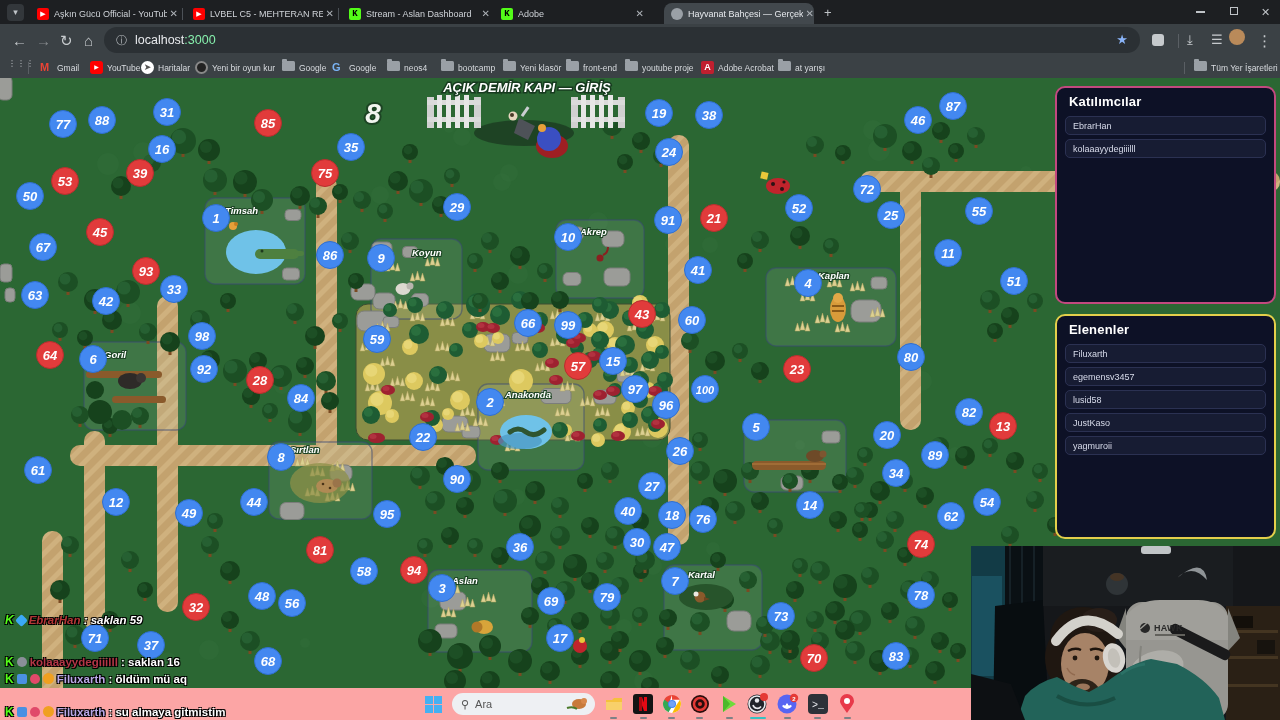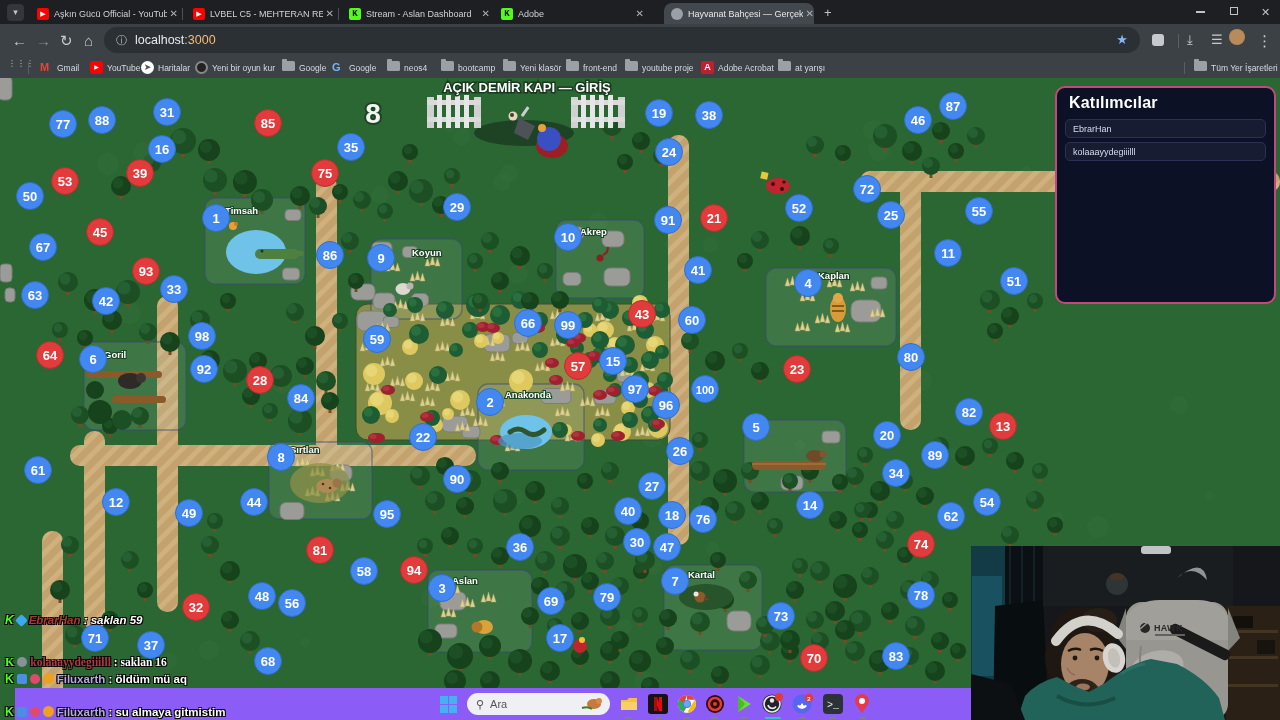--- a/index.html
+++ b/index.html
@@ -23,30 +23,30 @@
 .bm { position:absolute; top:2px; height:17px; display:flex; align-items:center;
   color:#d9dce0; font-size:8.5px; white-space:nowrap; }
 .bm .ic { width:13px; height:13px; margin-right:4px; display:inline-block; }
 .folder { display:inline-block; width:13px; height:10px; background:#9aa0a6;
   border-radius:1.5px; position:relative; }
 .folder:before { content:""; position:absolute; left:0; top:-2px; width:5px; height:3px;
   background:#9aa0a6; border-radius:1px 1px 0 0; }
 
 .panel { position:absolute; left:1055px; width:221px; background:#0d1126; border-radius:10px;
   color:#fff; }
-.panel h3 { font-size:16px; padding:6px 0 3px 12px; letter-spacing:0.2px; }
+.panel h3 { font-size:13px; padding:6px 0 3px 12px; letter-spacing:0.2px; }
 .prow { margin:4px 8px 0 8px; height:19px; background:#171c33; border:1px solid #2b3152;
   border-radius:5px; font-size="9px"; font-size:9px; color:#d7dbea; line-height:18px; padding-left:7px; }
 
 .chat { position:absolute; left:5px; height:17px; font-size:11.5px; font-weight:bold; color:#fff;
   white-space:nowrap; text-shadow:1px 1px 0 #000, -1px 1px 0 #000, 1px -1px 0 #000, -1px -1px 0 #000; }
 .chat .k { color:#53fc18; margin-right:3px; font-size:12px; }
 .badge { display:inline-block; width:10px; height:10px; border-radius:2px; margin-right:3px; vertical-align:-1px; }
 
-#taskbar { position:absolute; left:0; top:688px; width:1048px; height:32px; background:#8b5cf6;margin-left:15px; }
+#taskbar { position:absolute; left:0; top:688px; width:1048px; height:32px; background:#fca5a5; }
 .tbi { position:absolute; top:4px; width:24px; height:24px; display:flex; align-items:center; justify-content:center; }
 .dash { position:absolute; top:29px; width:7px; height:2px; border-radius:1px; background:#7e8186; }
 </style></head><body>
 <div id="stage">
 
 <div id="tabstrip">
 <div class="abs" style="left:7px;top:4px;width:17px;height:17px;border-radius:4px;background:#33373b;color:#c0c4c8;font-size:9px;text-align:center;line-height:16px;">▾</div>
 <div class="tab" style="left:30px;width:148px;">
 <span class="favi" style="background:#f00;">
           <span style="color:#fff;font-size:7px;">▶</span>
@@ -86,21 +86,21 @@
 <div class="abs" style="left:1196px;top:11px;width:9px;height:1.5px;background:#c0c4c8;"></div>
 <div class="abs" style="left:1230px;top:7px;width:8px;height:8px;border:1.5px solid #c0c4c8;"></div>
 <div class="abs" style="left:1261px;top:6px;color:#c0c4c8;font-size:11px;">✕</div>
 </div>
 
 <div id="toolbar">
 <div class="tbico" style="left:12px;top:8px;">←</div>
 <div class="tbico" style="left:36px;top:8px;color:#85898d;">→</div>
 <div class="tbico" style="left:60px;top:8px;">↻</div>
 <div class="tbico" style="left:84px;top:8px;">⌂</div>
-<div id="urlpill"><span style="color:#b6babe;font-size:11px;margin:0 8px 0 12px;">ⓘ</span>localhost<span style="color:#fdba74;">:3000</span><span style="position:absolute;right:12px;color:#8ab4f8;font-size:13px;">★</span></div>
+<div id="urlpill"><span style="color:#b6babe;font-size:11px;margin:0 8px 0 12px;">ⓘ</span>localhost<span style="color:#86efac;">:3000</span><span style="position:absolute;right:12px;color:#8ab4f8;font-size:13px;">★</span></div>
 <div class="abs" style="left:1152px;top:10px;width:12px;height:12px;background:#c6cacd;border-radius:3px;"></div>
 <div class="abs" style="left:1178px;top:10px;width:1px;height:14px;background:#5a5f64;"></div>
 <div class="tbico" style="left:1187px;top:8px;font-size:13px;">⤓</div>
 <div class="tbico" style="left:1211px;top:8px;font-size:13px;">☰</div>
 <div class="abs" style="left:1229px;top:5px;width:16px;height:16px;border-radius:50%;background:#b98a5a;"></div>
 <div class="tbico" style="left:1257px;top:8px;">⋮</div>
 </div>
 
 <div id="bookbar">
 <div class="abs" style="left:8px;top:5px;width:11px;height:11px;color:#c6cacd;font-size:8px;letter-spacing:1px;line-height:4px;">⋮⋮⋮</div>
@@ -114,21 +114,21 @@
 <div class="bm" style="left:441px;"><span class="ic"><span class="folder"></span></span>bootcamp</div>
 <div class="bm" style="left:503px;"><span class="ic"><span class="folder"></span></span>Yeni klasör</div>
 <div class="bm" style="left:566px;"><span class="ic"><span class="folder"></span></span>front-end</div>
 <div class="bm" style="left:625px;"><span class="ic"><span class="folder"></span></span>youtube proje</div>
 <div class="bm" style="left:701px;"><span class="ic" style="background:#c01f2f;border-radius:2px;color:#fff;font-size:9px;text-align:center;line-height:13px;font-weight:bold;">A</span>Adobe Acrobat</div>
 <div class="bm" style="left:778px;"><span class="ic"><span class="folder"></span></span>at yarışı</div>
 <div class="abs" style="left:28px;top:5px;width:1px;height:12px;background:#5a5f64;"></div>
 <div class="abs" style="left:1184px;top:5px;width:1px;height:12px;background:#5a5f64;"></div>
 <div class="bm" style="left:1194px;"><span class="ic"><span class="folder"></span></span>Tüm Yer İşaretleri</div>
 </div>
-<div class="abs" style="left:0;top:78px;width:1280px;height:620px;">
+<div class="abs" style="left:0;top:78px;width:1280px;height:620px;font-style:italic;">
 <svg id="map" width="1280" height="642" viewBox="0 78 1280 642" xmlns="http://www.w3.org/2000/svg" font-family="Liberation Sans, sans-serif">
 <defs>
           <pattern id="hatch" width="12" height="12" patternTransform="rotate(45)" patternUnits="userSpaceOnUse">
             <rect width="12" height="12" fill="#c3a26e"></rect>
             <rect width="5" height="12" fill="#cfb17e"></rect>
           </pattern>
         </defs>
 <rect x="0" y="78" width="1280" height="642" fill="#2b6733"></rect>
 
 <g>
@@ -1768,30 +1768,38 @@
 <div class="tbi" style="left:835px;">
         <svg width="20" height="20">
           <path d="M10,19 C5,12 3,9.5 3,7 a7,7 0 0 1 14,0 c0,2.5 -2,5 -7,12z" fill="#e8394a"></path>
           <circle cx="10" cy="7" r="3" fill="#fff"></circle>
         </svg>
       </div>
 <div class="dash" style="left:844px;width:7px;background:#7e8186;"></div>
 </div>
 
 <div class="chat" style="top:613px;font-style:italic;"><span class="k">K</span><span class="badge" style="background:#3ba9f5;transform:rotate(45deg);width:9px;height:9px;"></span><span style="color:#b33636;">EbrarHan</span> : saklan 59</div>
-<div class="chat" style="top:655px;font-family:Liberation Serif, serif;"><span class="k">K</span><span class="badge" style="background:#8a8f98;border-radius:50%;"></span><span style="color:#b33646;">kolaaayydegiiilll</span> : saklan 16</div>
+<div class="chat" style="top:655px;"><span class="k">K</span><span class="badge" style="background:#8a8f98;border-radius:50%;"></span><span style="color:#b33646;">kolaaayydegiiilll</span> : saklan 16</div>
 <div class="chat" style="top:672px;"><span class="k">K</span><span class="badge" style="background:#4a90e2;"></span><span class="badge" style="background:#e04a6a;border-radius:50%;width:10px;height:10px;"></span><span class="badge" style="background:#f0a020;border-radius:50%;width:11px;height:11px;"></span><span style="color:#b9a7e6;">Filuxarth</span> : öldüm mü aq</div>
 <div class="chat" style="top:705px;"><span class="k">K</span><span class="badge" style="background:#4a90e2;"></span><span class="badge" style="background:#e04a6a;border-radius:50%;width:10px;height:10px;"></span><span class="badge" style="background:#f0a020;border-radius:50%;width:11px;height:11px;"></span><span style="color:#b9a7e6;">Filuxarth</span> : su almaya gitmistim</div>
 
 <div class="panel" style="top:86px;height:218px;border:2.5px solid #c2497f;">
 <h3>Katılımcılar</h3>
 <div class="prow">EbrarHan</div>
 <div class="prow">kolaaayydegiiilll</div>
 </div>
 
+<div class="panel" style="top:314px;height:225px;border:2.5px solid #e3cf4b;">
+<h3>Elenenler</h3>
+<div class="prow">Filuxarth</div>
+<div class="prow">egemensv3457</div>
+<div class="prow">lusid58</div>
+<div class="prow">JustKaso</div>
+<div class="prow">yagmuroii</div>
+</div>
 
 <div class="abs" style="left:971px;top:546px;width:309px;height:174px;">
 <svg width="309" height="174" viewBox="0 0 309 174">
 <rect width="309" height="174" fill="#17191c"></rect>
 <rect x="0" y="0" width="34" height="174" fill="#14404c"></rect>
         <rect x="1" y="30" width="30" height="100" fill="#1c5868"></rect>
 <rect x="34" y="0" width="38" height="174" fill="#0b1216"></rect>
         <rect x="38" y="0" width="2" height="150" fill="#18242a"></rect>
         <rect x="50" y="0" width="2" height="150" fill="#18242a"></rect>
         <rect x="62" y="0" width="2" height="150" fill="#18242a"></rect>

